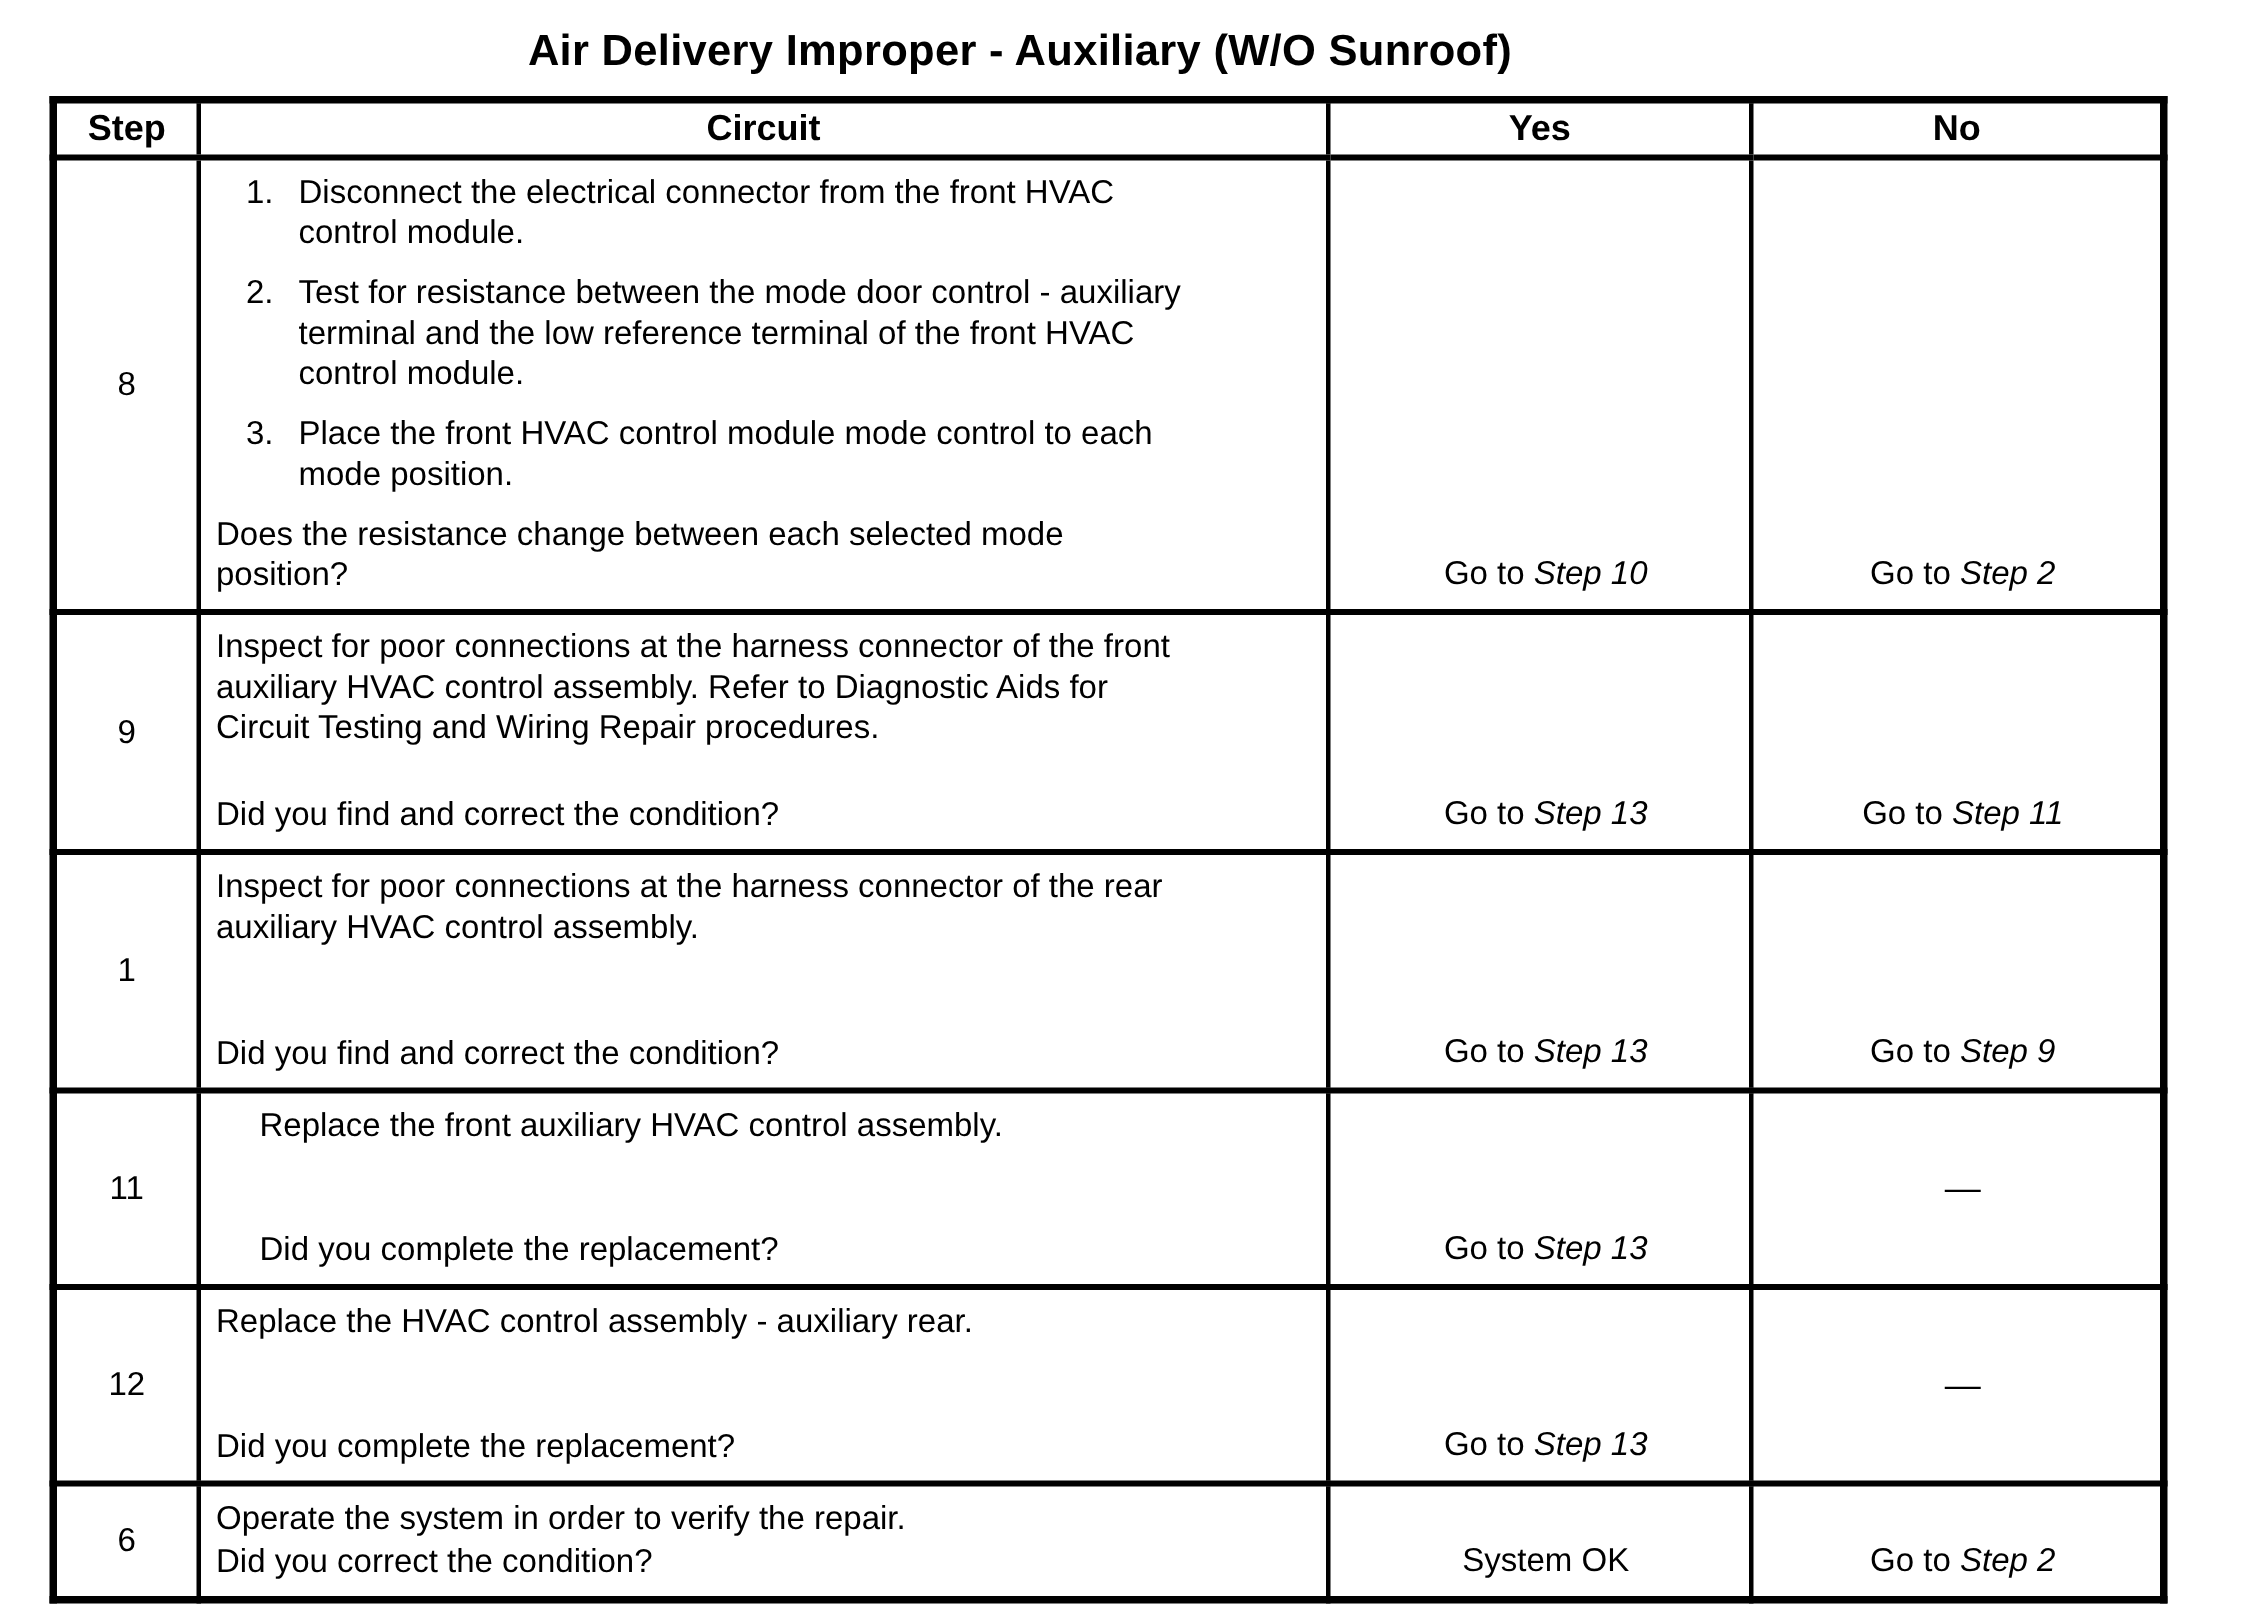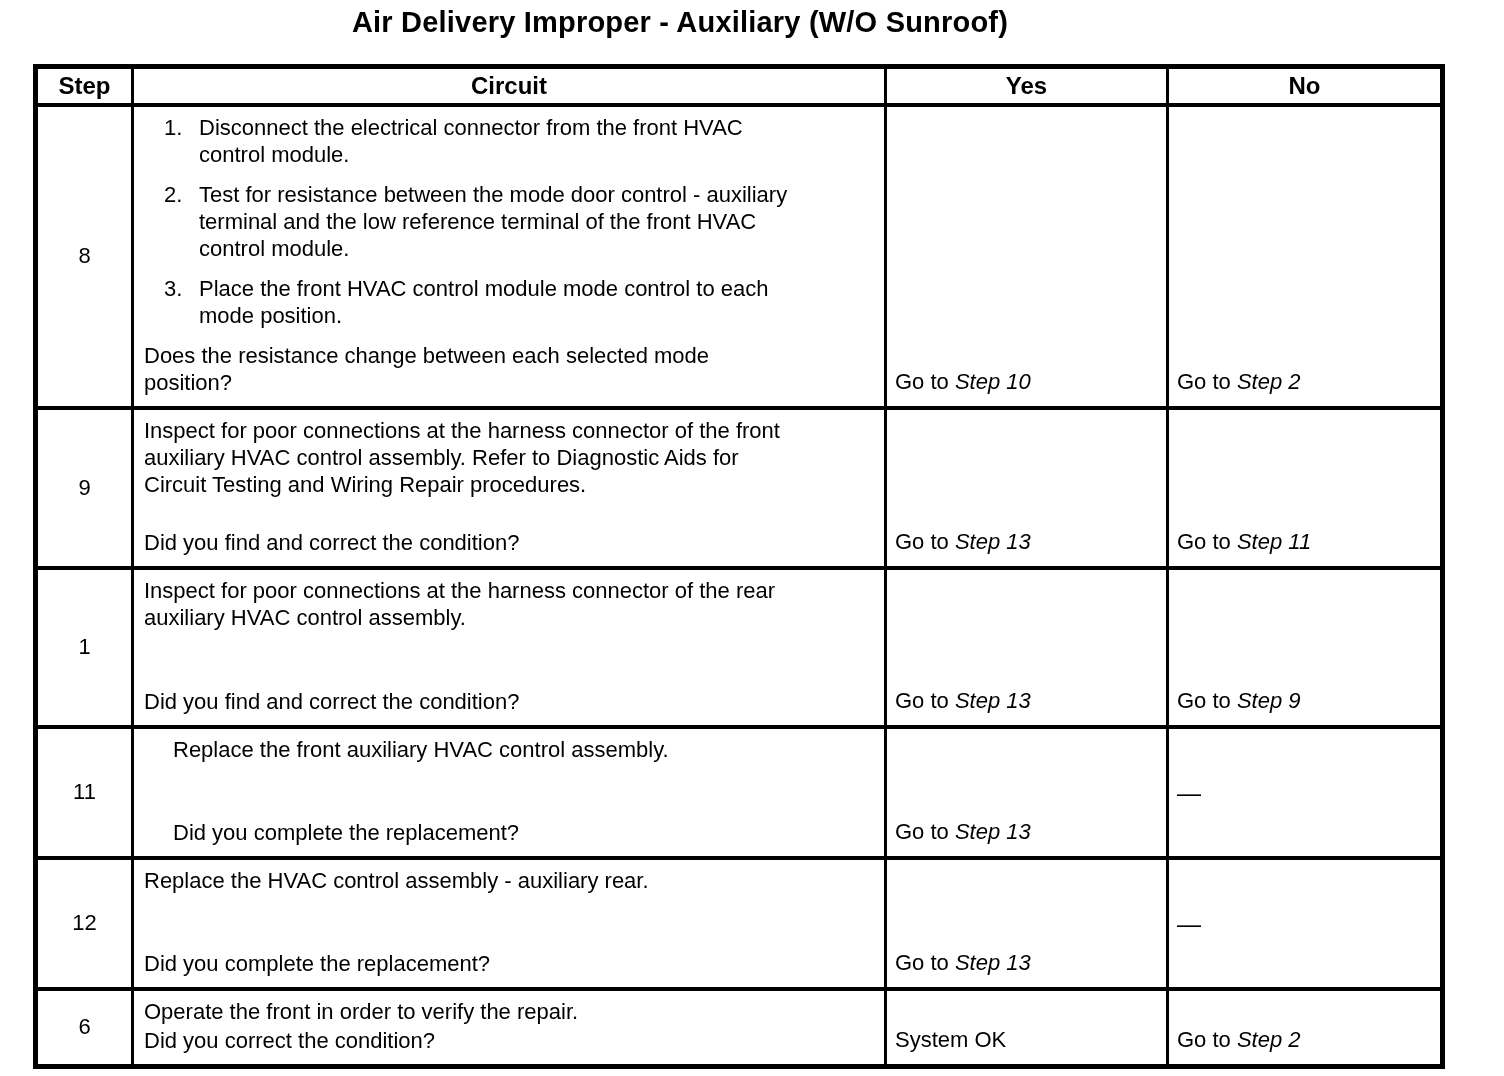--- a/index.html
+++ b/index.html
@@ -6,21 +6,21 @@
   html, body {
     width: 1504px; height: 1076px;
     background: #ffffff;
     color: #000000;
     font-family: "Liberation Sans", sans-serif;
     position: relative;
     overflow: hidden;
   }
   .page-title {
     position: absolute;
-    left: 0; top: 6px;
+    left: 0; top: 18px;
     width: 1360px;
     text-align: center;
     font-size: 29px;
     font-weight: bold;
     letter-spacing: 0.2px;
   }
   table.diag {
     position: absolute;
     left: 33px; top: 64px;
     width: 1407px;
@@ -79,21 +79,21 @@
     width: 35px;
     white-space: pre-line;
   }
   .num-item .itxt { white-space: pre-line; }
 
   .para { white-space: pre-line; }
   .question { margin-top: auto; white-space: pre-line; max-width: 700px; }
 
   td.answer-cell {
     vertical-align: bottom;
-    text-align: left;
+    text-align: center;
     font-size: 22px;
     line-height: 27px;
     padding: 4px 0 11px 8px;
   }
   td.answer-cell.mid {
     vertical-align: middle;
     padding-bottom: 4px;
     font-size: 24px;
   }
   .step-ref { font-style: italic; }
@@ -196,21 +196,21 @@
         </div>
       </td>
       <td class="answer-cell"><span>Go to </span><span class="step-ref">Step 13</span></td>
       <td class="answer-cell mid"><span>—</span></td>
     </tr>
 
     <tr class="r13">
       <td class="step-cell">6</td>
       <td class="action-cell">
         <div class="action-inner">
-          <div class="para">Operate the front in order to verify the repair.</div>
+          <div class="para">Operate the system in order to verify the repair.</div>
           <div class="question">Did you correct the condition?</div>
         </div>
       </td>
       <td class="answer-cell"><span>System OK</span><span class="step-ref"></span></td>
       <td class="answer-cell"><span>Go to </span><span class="step-ref">Step 2</span></td>
     </tr>
 
   </tbody>
 </table>
 

